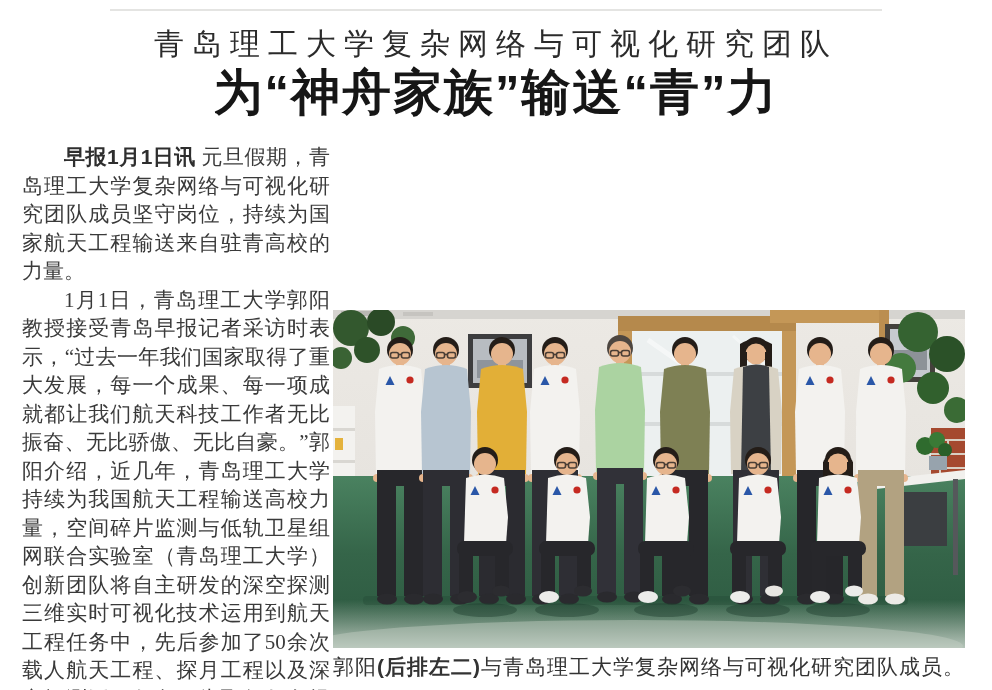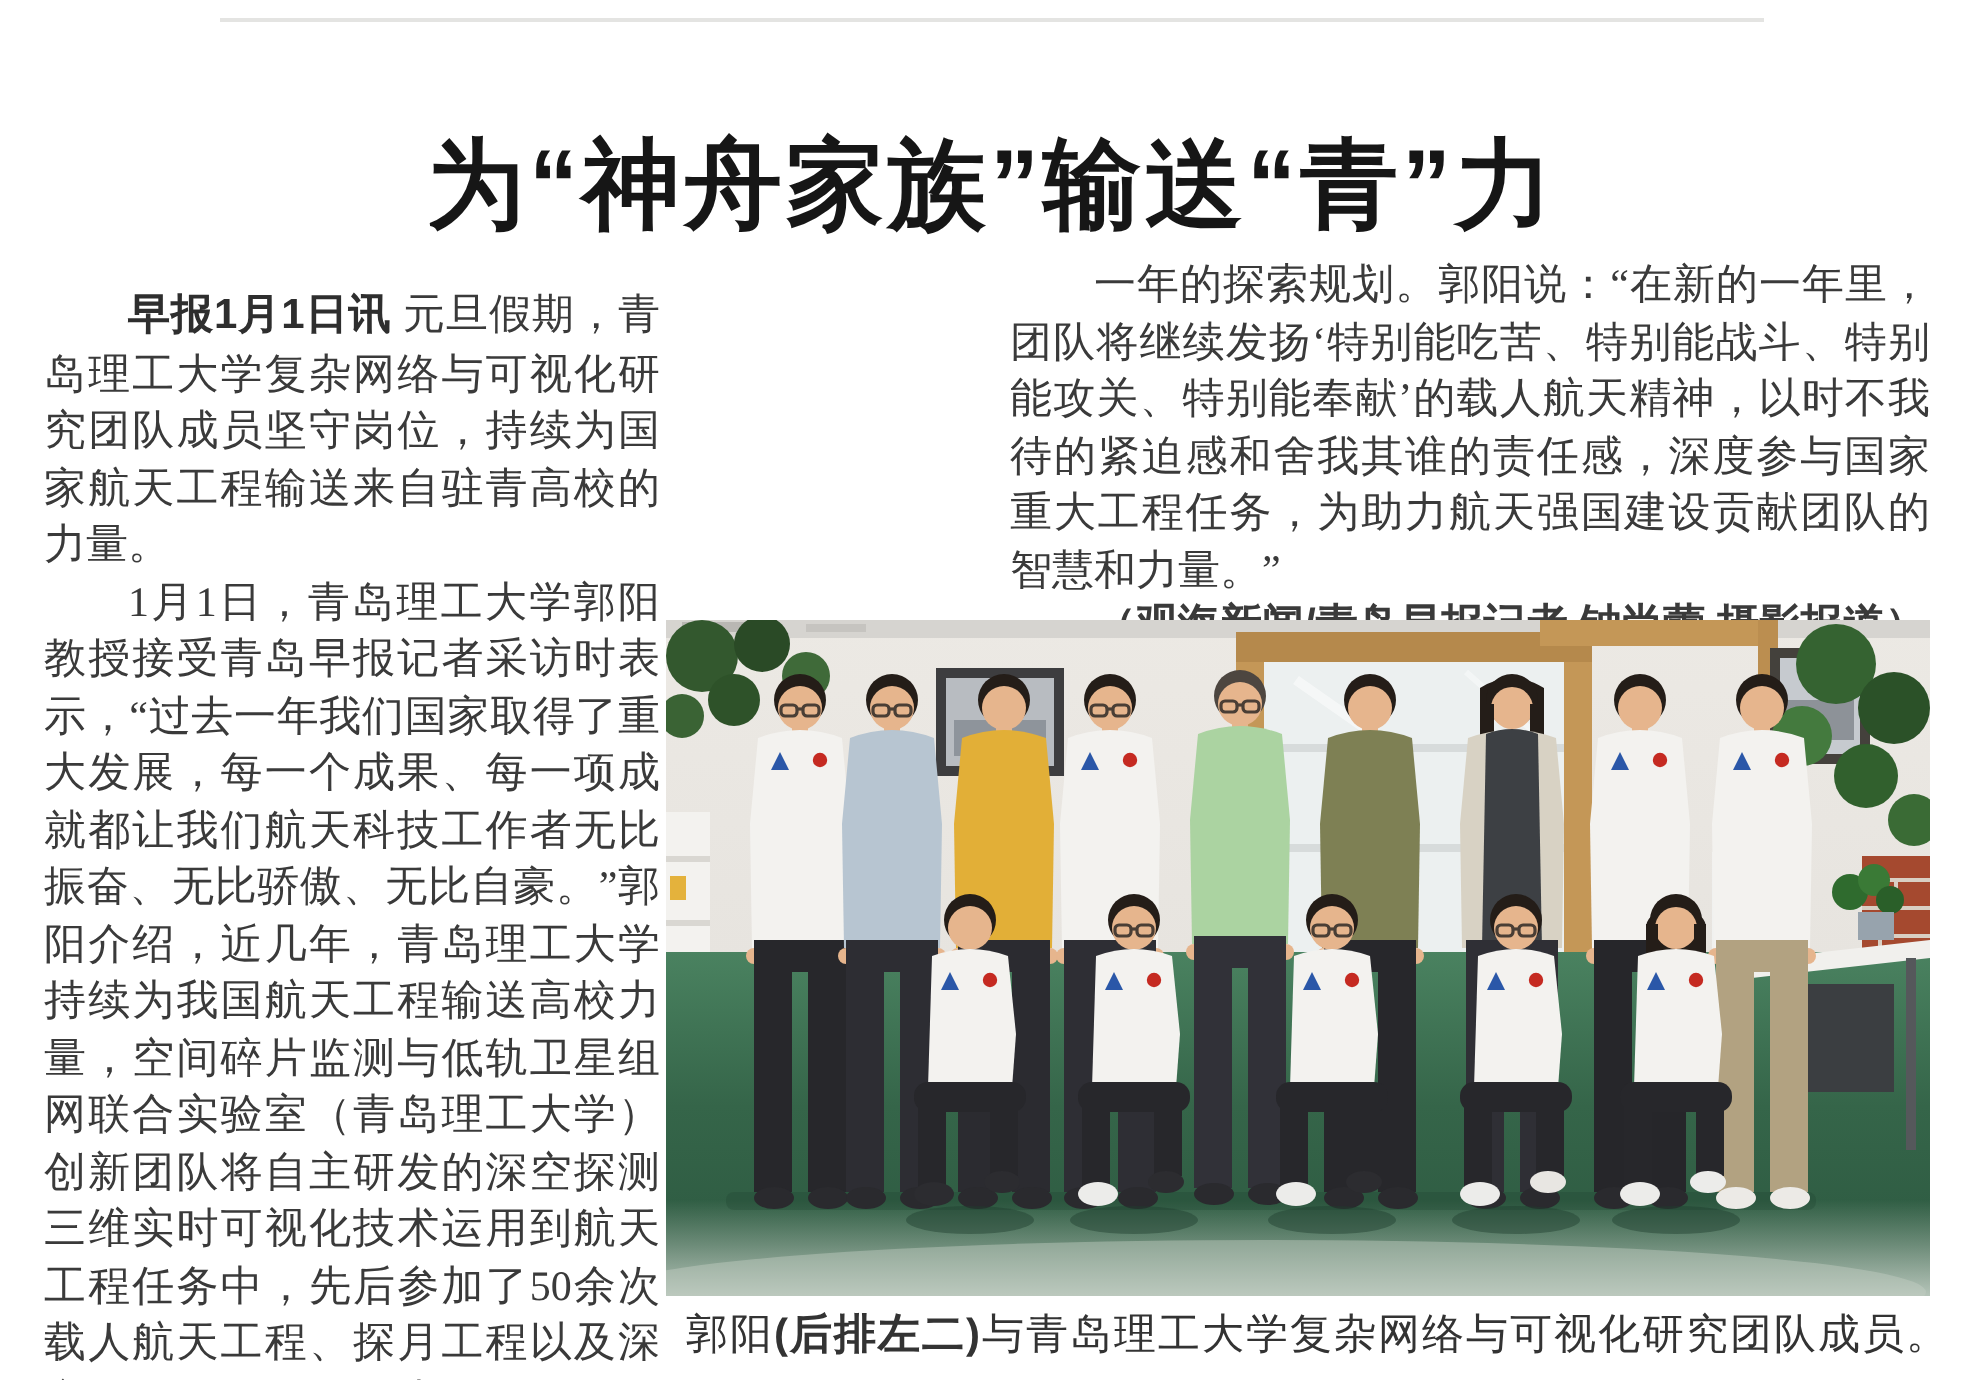--- a/index.html
+++ b/index.html
@@ -15,43 +15,40 @@
   .col-left{position:absolute;left:22px;top:143px;width:448px;height:560px;}
   .col-right{position:absolute;left:505px;top:128px;width:460px;}
   .col-left p,.col-right p{margin:0;font-size:21px;line-height:28.5px;text-align:justify;
        text-indent:2em;color:#3a3a3a;}
   .wrap-spacer{float:right;width:140px;height:430px;margin-top:171px;}
   .lead{font-weight:bold;font-family:"Liberation Sans","DejaVu Sans",sans-serif;color:#2e2e2e;}
   .no-indent{text-indent:0;}
   .byline{margin-top:1px;text-align:right;text-indent:0;font-weight:bold;
           font-family:"Liberation Sans","DejaVu Sans",sans-serif;color:#2e2e2e;}
   .photo{position:absolute;left:333px;top:310px;width:632px;height:338px;}
-  .caption{position:absolute;left:333px;top:653px;width:652px;text-align:center;
+  .caption{position:absolute;left:333px;top:653px;width:652px;
            font-size:21px;letter-spacing:1px;color:#333;}
   .caption .cap-bold{font-weight:bold;font-family:"Liberation Sans","DejaVu Sans",sans-serif;}
 </style>
 </head>
 <body>
 
 <div class="page">
   <div class="topline"></div>
 
+  <div class="kicker">青岛理工大学复杂网络与可视化研究团队</div>
   <div class="headline">为“神舟家族”输送“青”力</div>
 
   <div class="col-left">
     <div class="wrap-spacer"></div>
     <p><span class="lead">早报1月1日讯</span><span> 元旦假期，青岛理工大学复杂网络与可视化研究团队成员坚守岗位，持续为国家航天工程输送来自驻青高校的力量。</span></p>
     <p>1月1日，青岛理工大学郭阳教授接受青岛早报记者采访时表示，“过去一年我们国家取得了重大发展，每一个成果、每一项成就都让我们航天科技工作者无比振奋、无比骄傲、无比自豪。”郭阳介绍，近几年，青岛理工大学持续为我国航天工程输送高校力量，空间碎片监测与低轨卫星组网联合实验室（青岛理工大学）创新团队将自主研发的深空探测三维实时可视化技术运用到航天工程任务中，先后参加了50余次载人航天工程、探月工程以及深空探测工程任务，为飞行任务提供关键技术支持和工程保障。</p>
 
   </div>
 
-  <div class="col-right">
-    <p class="no-indent">一年的探索规划。郭阳说：“在新的一年里，团队将继续发扬‘特别能吃苦、特别能战斗、特别能攻关、特别能奉献’的载人航天精神，以时不我待的紧迫感和舍我其谁的责任感，深度参与国家重大工程任务，为助力航天强国建设贡献团队的智慧和力量。”</p>
-    <p class="byline">（观海新闻/青岛早报记者 钟尚蕾 摄影报道）</p>
-  </div>
 
   <svg class="photo" viewBox="0 0 632 338" xmlns="http://www.w3.org/2000/svg" aria-label="team group photo">
     <defs>
       <linearGradient id="floorg" x1="0" y1="0" x2="0" y2="1">
         <stop offset="0" stop-color="#4a8260"></stop>
         <stop offset="0.45" stop-color="#356549"></stop>
         <stop offset="0.85" stop-color="#2e5b42"></stop>
         <stop offset="1" stop-color="#335c46"></stop>
       </linearGradient>
       <linearGradient id="fadeg" x1="0" y1="0" x2="0" y2="1">

